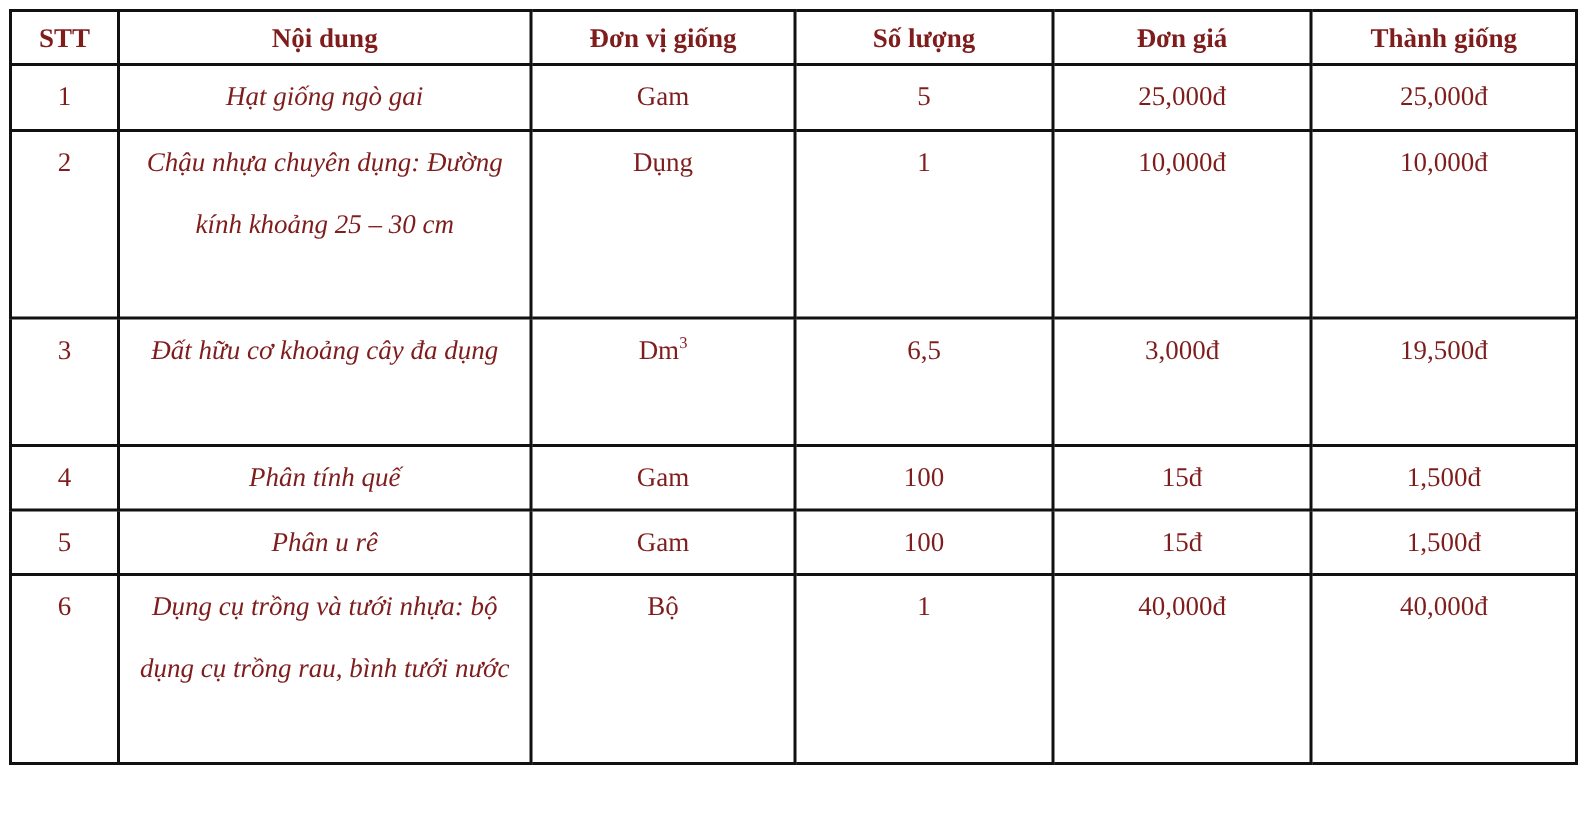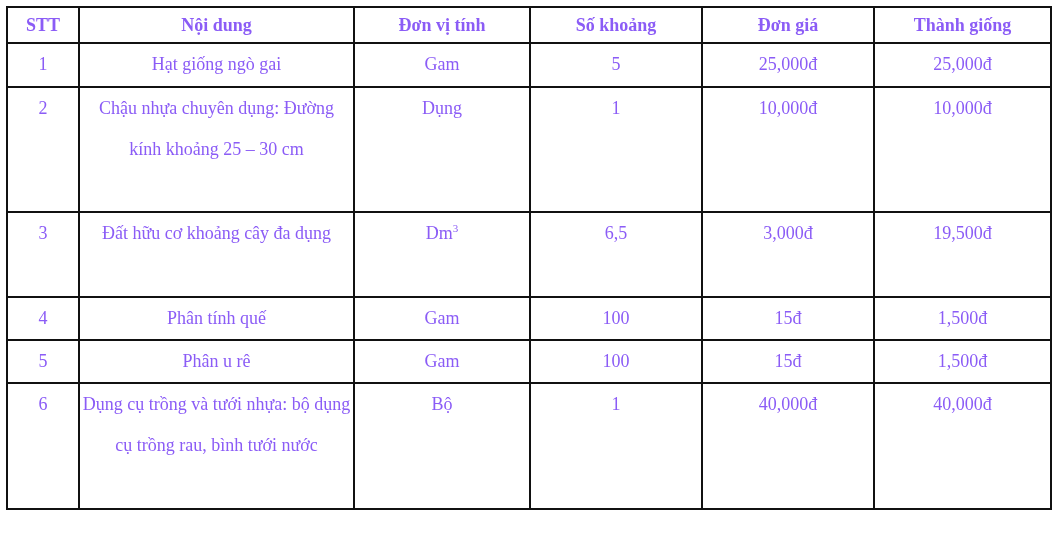--- a/index.html
+++ b/index.html
@@ -1,53 +1,53 @@
 <!DOCTYPE html>
 <html><head>
   <meta charset="utf-8">
   <style>
     html, body { margin: 0; padding: 0; background: #ffffff; }
     body { width: 1056px; height: 559px; position: relative; overflow: hidden; }
     table {
       position: absolute; left: 6px; top: 6px;
       border-collapse: collapse;
       font-family: "Liberation Serif", "DejaVu Serif", serif;
-      font-size: 18px; color: #8b5cf6;
+      font-size: 18px; color: #7f1d1d;
       table-layout: fixed;
     }
     td, th {
       border: 2px solid #111;
       text-align: center; vertical-align: top;
       padding: 6px 2px 0 2px;
       line-height: 41px;
     }
     th { font-weight: bold; font-size: 18px; height: 34px; vertical-align: middle; padding: 0 2px; line-height: 22px; }
-    td.content { line-height: 41px; padding-top: 0; }
+    td.content { line-height: 41px; padding-top: 0; font-style: italic; }
     td.num { padding-top: 0; line-height: 41px; }
     tr.total td { font-weight: bold; vertical-align: middle; line-height: 22px; padding: 0; height: 39px; }
     sup { font-size: 11px; line-height: 0; }
   </style>
 </head>
 <body>
 
 <table>
   <colgroup>
     <col style="width:72px">
       <col style="width:275px">
       <col style="width:176px">
     <col style="width:172px">
       <col style="width:172px">
       <col style="width:177px">
   </colgroup>
   <thead>
     <tr>
       <th>STT</th>
       <th>Nội dung</th>
-      <th>Đơn vị tính</th>
-      <th>Số khoảng</th>
+      <th>Đơn vị giống</th>
+      <th>Số lượng</th>
       <th>Đơn giá</th>
       <th>Thành giống</th>
     </tr>
   </thead>
   <tbody>
     <tr style="height:44px">
       <td class="num">1</td>
       <td class="content">Hạt giống ngò gai</td>
       <td class="num">Gam</td>
       <td class="num">5</td>

